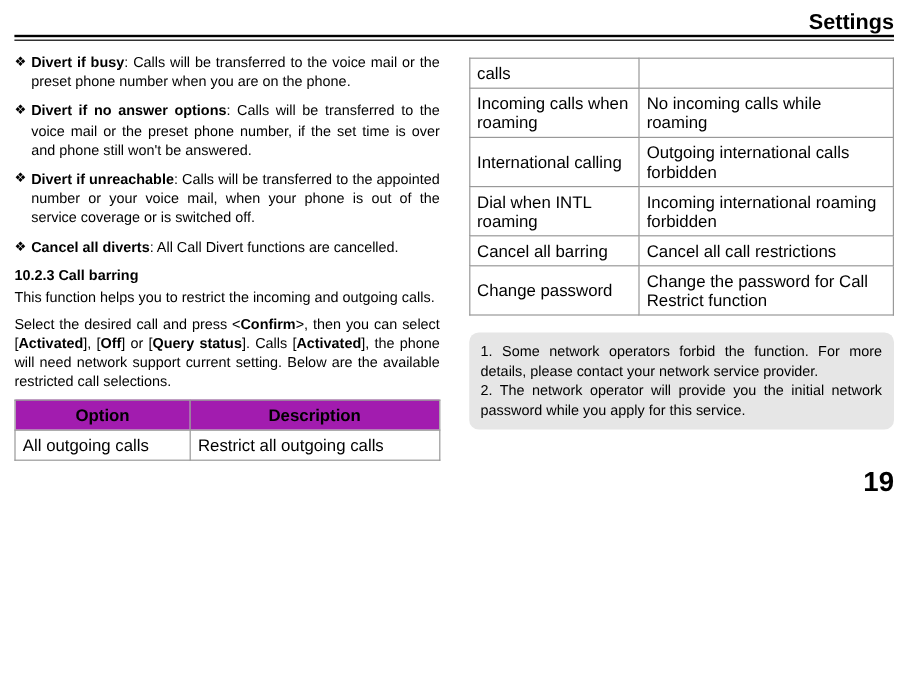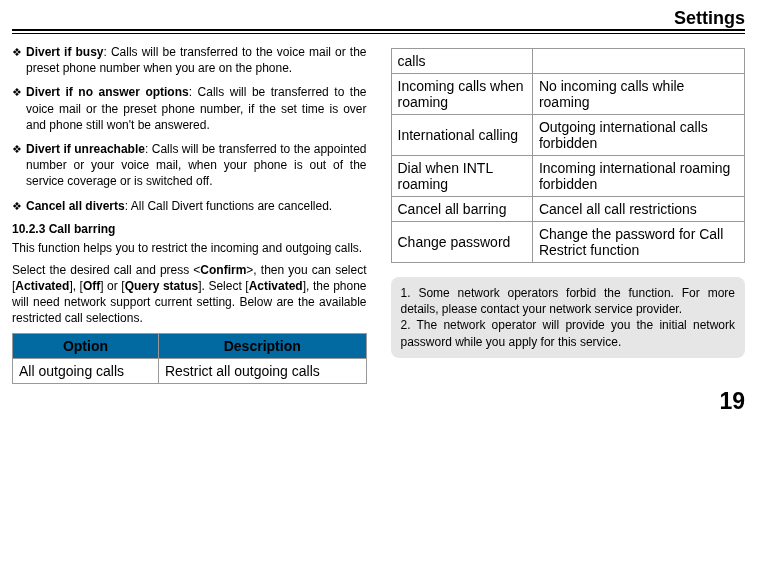--- a/index.html
+++ b/index.html
@@ -66,21 +66,21 @@
     margin-top: 4px;
   }
   table.opts th, table.opts td {
     border: 1px solid #999;
     padding: 4px 6px;
     text-align: left;
     vertical-align: middle;
     font-size: 14px;
   }
   table.opts th {
-    background: #0369a1;
+    background: #a21caf;
     font-weight: bold;
     text-align: center;
   }
   .caution-box {
     background: #e6e6e6;
     border-radius: 8px;
     padding: 8px 10px;
     margin-top: 14px;
     text-align: justify;
     line-height: 1.35;
@@ -139,21 +139,21 @@
         <div class="bullet-body">
           <b>Cancel all diverts</b><span>: All Call Divert functions are cancelled.</span>
         </div>
       </div>
 
       <div class="section-heading">10.2.3 Call barring</div>
 
       <div class="para">This function helps you to restrict the incoming and outgoing calls.</div>
 
       <div class="para">
-        <span>Select the desired call and press &lt;</span><b>Confirm</b><span>&gt;, then you can select [</span><b>Activated</b><span>], [</span><b>Off</b><span>] or [</span><b>Query status</b><span>]. Select [</span><b>Activated</b><span>], the phone will need network support current setting. Below are the available restricted call selections.</span>
+        <span>Select the desired call and press &lt;</span><b>Confirm</b><span>&gt;, then you can select [</span><b>Activated</b><span>], [</span><b>Off</b><span>] or [</span><b>Query status</b><span>]. Calls [</span><b>Activated</b><span>], the phone will need network support current setting. Below are the available restricted call selections.</span>
       </div>
 
       <table class="opts">
         <tbody>
             <tr>
           <th>Option</th>
           <th>Description</th>
         </tr>
         <tr>
           <td>All outgoing calls</td>

